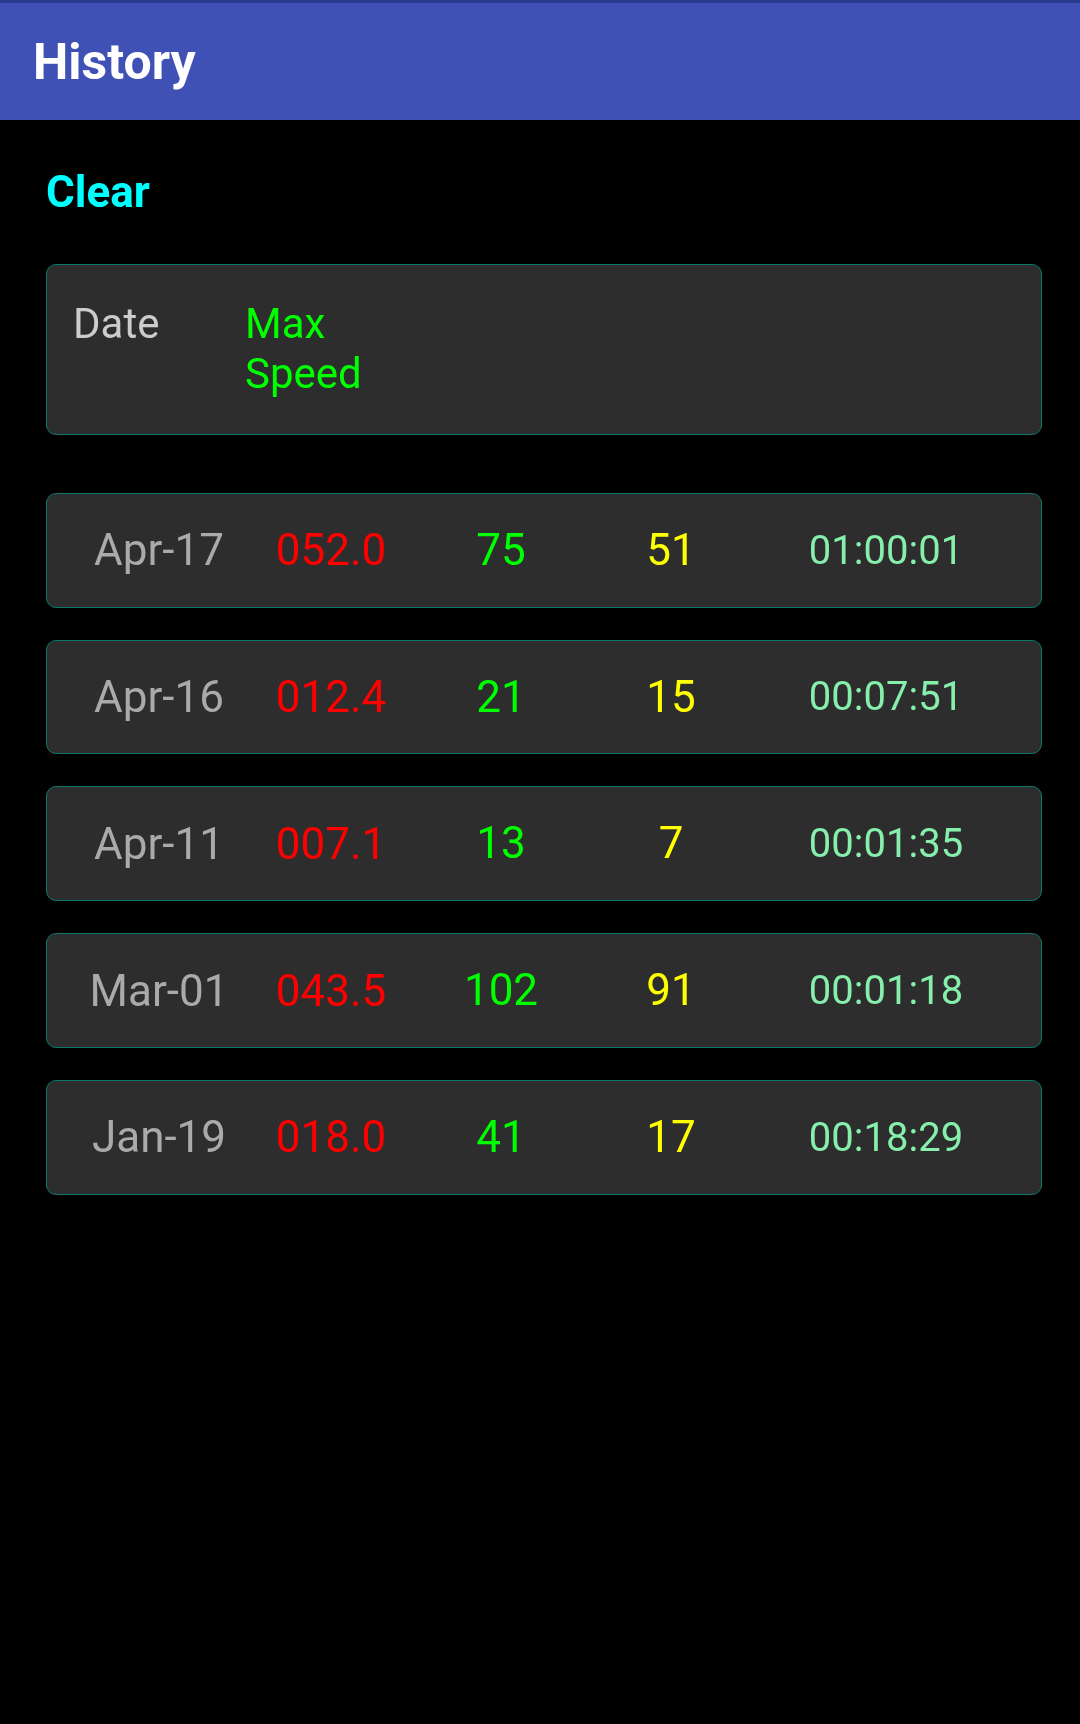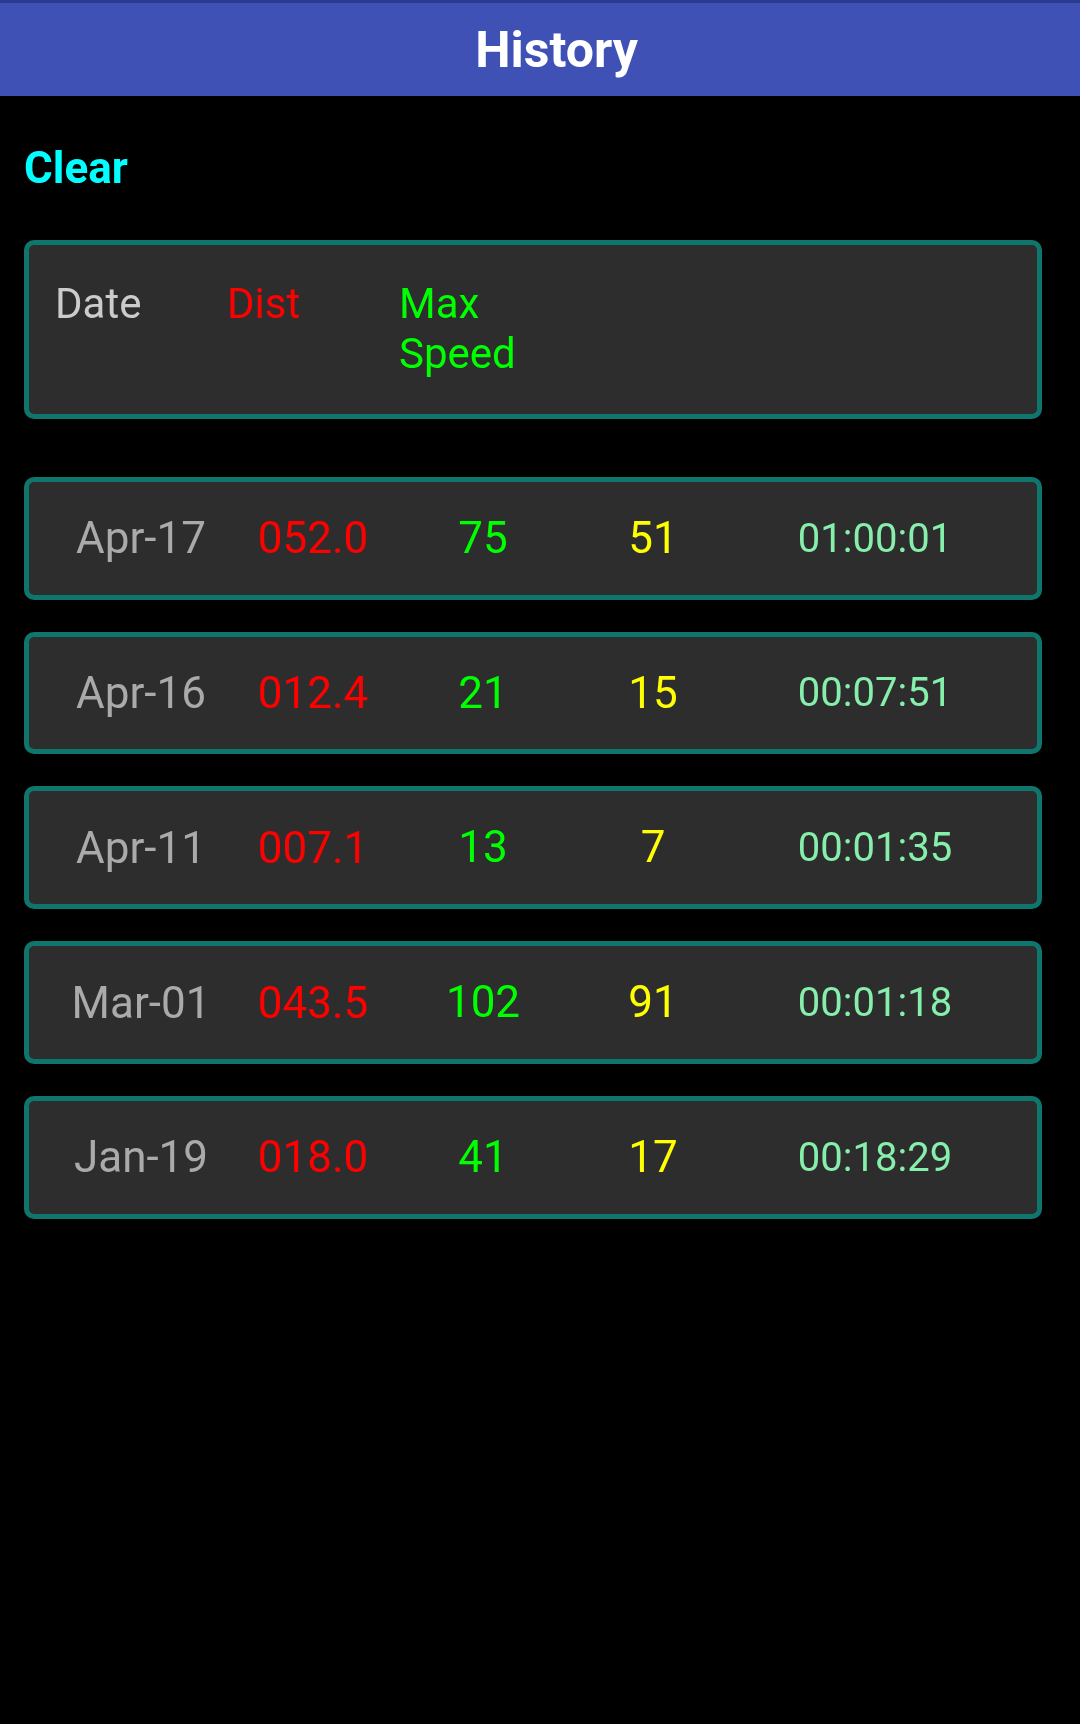--- a/index.html
+++ b/index.html
@@ -11,50 +11,49 @@
     body {
       width: 1080px;
       height: 1724px;
       background: #000000;
       font-family: Roboto, Arial, sans-serif;
       overflow: hidden;
     }
     
     .header {
       background: #3f51b5;
-      height: 96px;
+      height: 120px;
       display: flex;
       align-items: center;
       padding-left: 33px;
       border-top: 3px solid #2a3a8f;
-      justify-content: center;
     }
     
     .header-title {
       color: #ffffff;
       font-size: 50px;
       font-weight: bold;
     }
     
     .content {
-      padding: 46px 38px 0 24px;
+      padding: 46px 38px 0 46px;
     }
     
     .clear-button {
       color: #00ffff;
       font-size: 44px;
       font-weight: bold;
       margin-bottom: 46px;
       display: inline-block;
       cursor: pointer;
     }
     
     .card {
       background: #2d2d2d;
-      border: 5px solid #0f766e;
+      border: 1px solid #0f766e;
       border-radius: 10px;
       padding: 34px 26px;
       margin-bottom: 36px;
       display: flex;
       align-items: flex-start;
     }
     
     .header-card {
       margin-bottom: 58px;
     }
@@ -115,21 +114,20 @@
 
 <div class="header">
   <div class="header-title">History</div>
 </div>
 
 <div class="content">
   <div class="clear-button">Clear</div>
   
   <div class="card header-card">
     <div class="col col-date">Date</div>
-    <div class="col col-dist">Dist</div>
     <div class="col col-max">Max Speed</div>
   </div>
   
   <div id="rows-container">
       <div class="card data-card">
         <div class="col col-date">Apr-17</div>
         <div class="col col-dist">052.0</div>
         <div class="col col-max">75</div>
         <div class="col col-avg">51</div>
         <div class="col col-dur">01:00:01</div>

